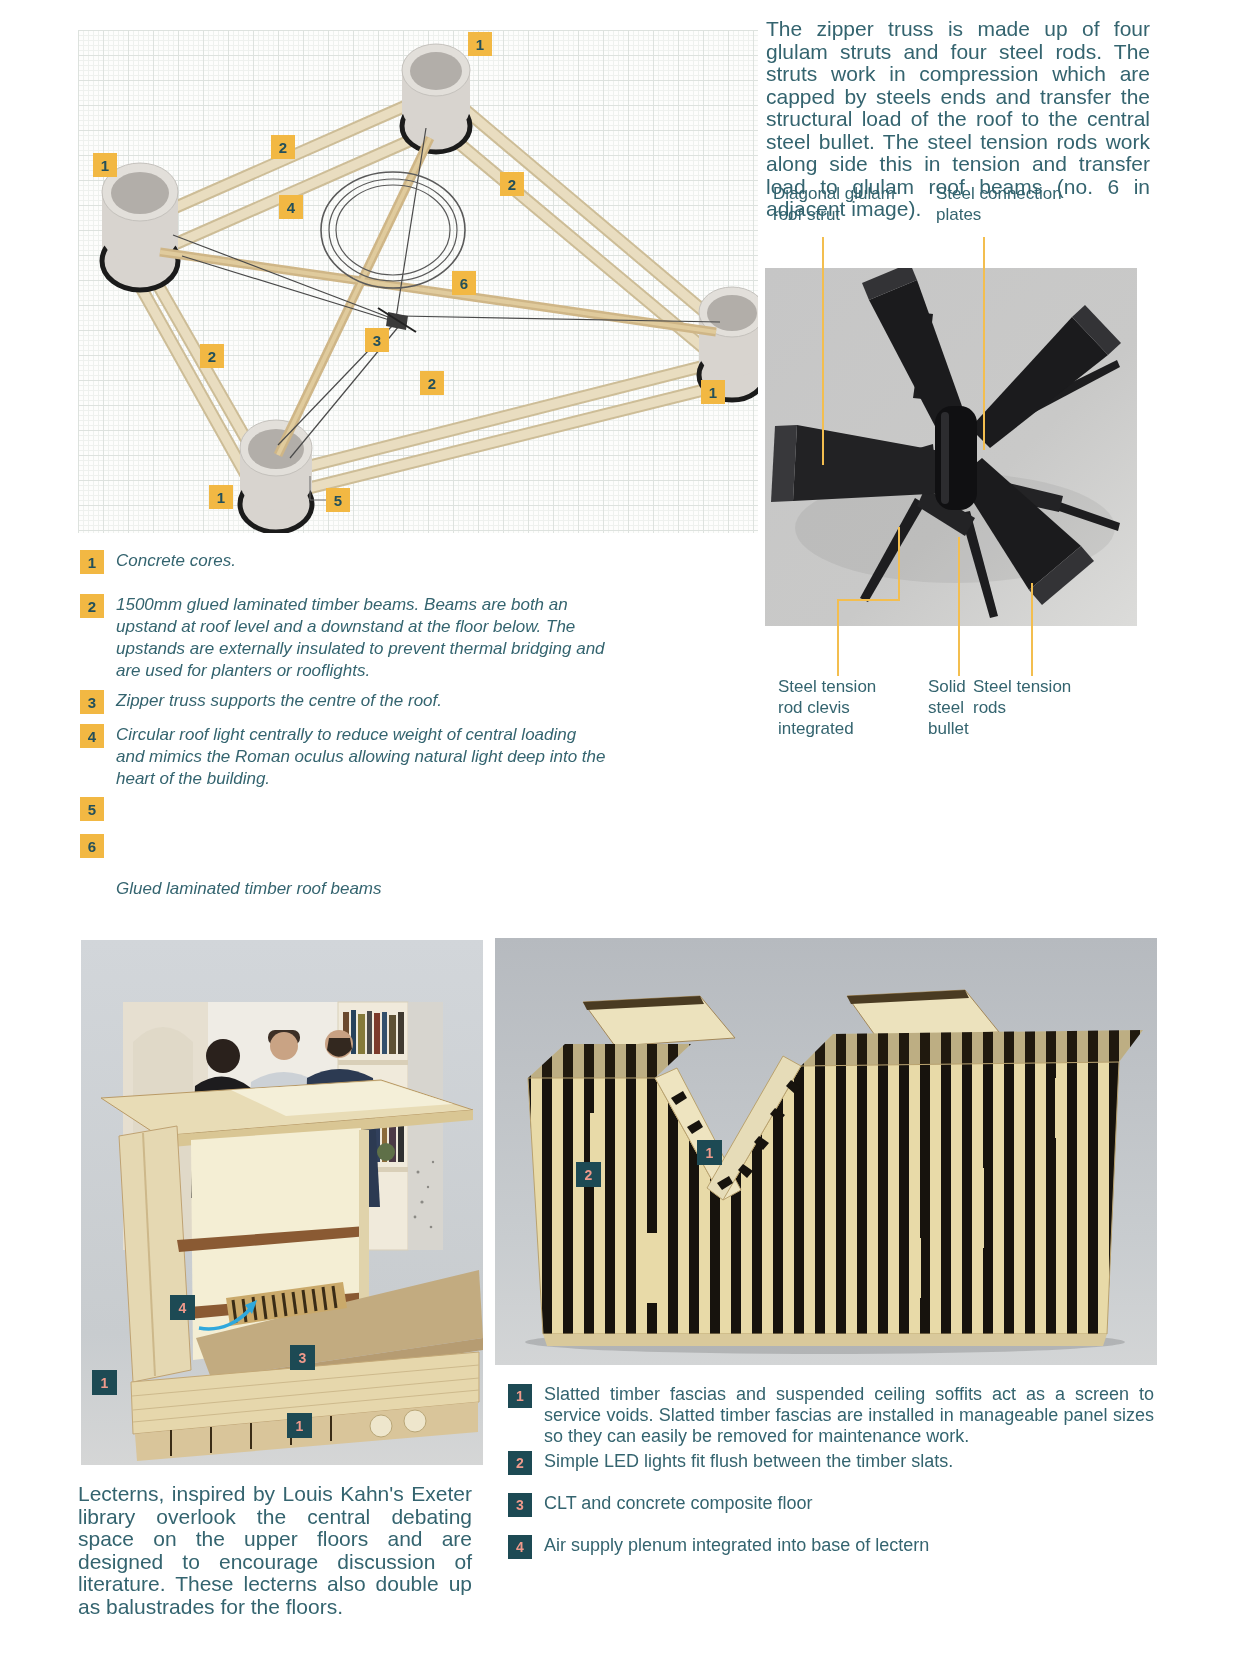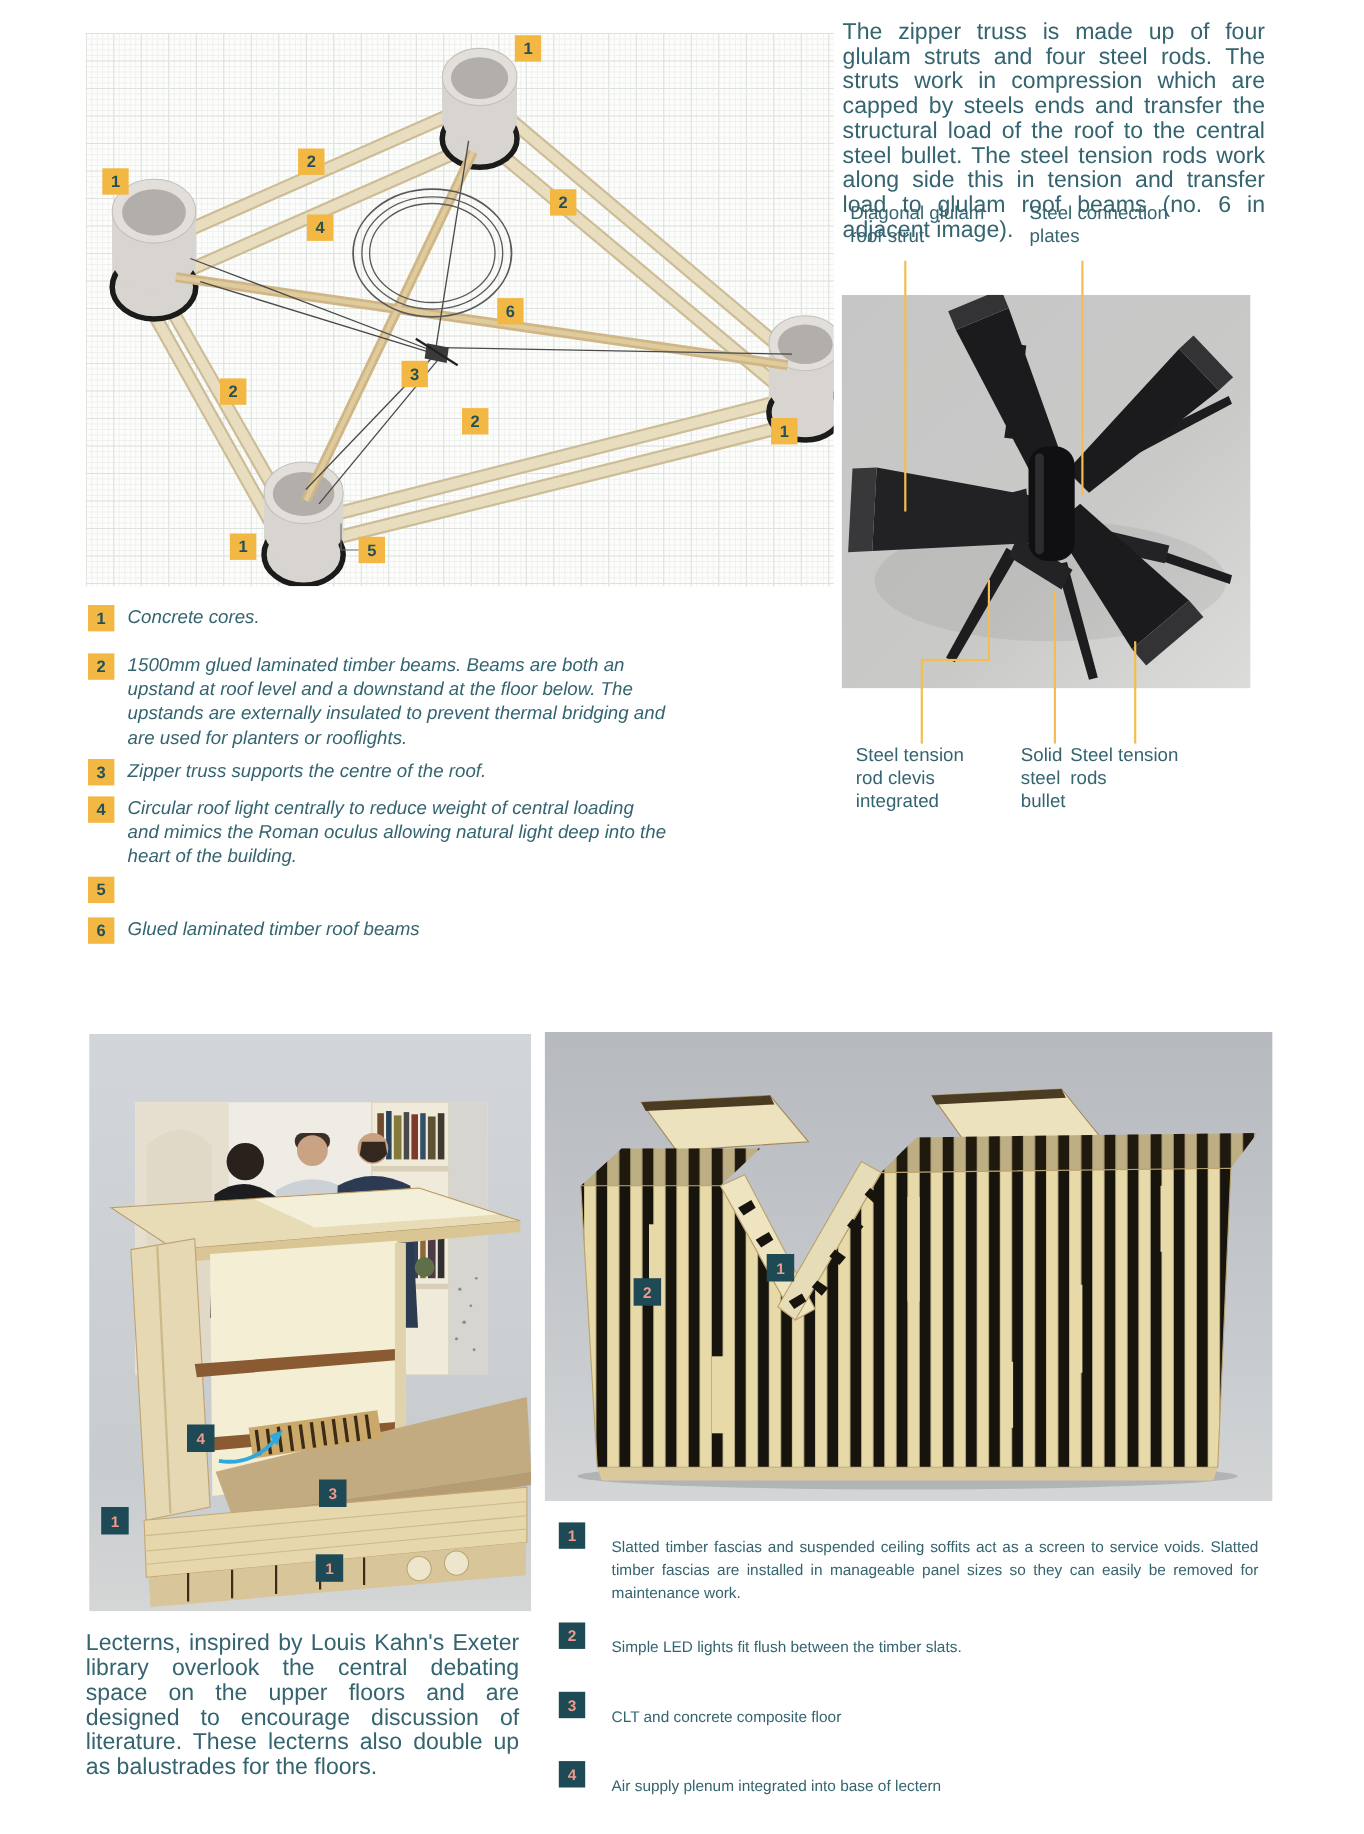--- a/index.html
+++ b/index.html
@@ -26,21 +26,21 @@
   .dbadge{position:absolute;width:24px;height:24px;background:#F2B843;color:#24505A;
     font-weight:bold;font-size:15px;display:flex;align-items:center;justify-content:center;}
   .pbadge{position:absolute;width:25px;height:25px;background:#1D4A54;color:#F09A8C;
     font-weight:bold;font-size:14px;display:flex;align-items:center;justify-content:center;}
   .para{font-size:21px;line-height:22.5px;text-align:justify;margin:0;}
   .lbl{font-size:17px;line-height:21px;margin:0;}
   .leader{position:absolute;background:#F3BE4F;z-index:6;}
   .lrow{display:flex;align-items:flex-start;}
   .lrow .ybadge,.lrow .tbadge{margin-right:12px;margin-top:0px;}
   .ltext{font-size:17px;line-height:22px;margin:0 0 0 0;font-style:italic;}
-  .ltext2{font-size:14px;line-height:21px;margin:12px;}
+  .ltext2{font-size:18px;line-height:21px;margin:0;}
   .photo{overflow:hidden;}
   svg{display:block;}
 </style>
 </head>
 <body>
 
 <div class="page">
 
   <div class="abs diagram photo">
     <svg width="680" height="503" viewBox="0 0 680 503">
@@ -213,21 +213,21 @@
     </div>
     <div class="lrow" style="margin-bottom:7px;">
       <span class="ybadge">4</span>
       <p class="ltext" style="width:490px;">Circular roof light centrally to reduce weight of central loading and mimics the Roman oculus allowing natural light deep into the heart of the building.</p>
     </div>
     <div class="lrow" style="margin-bottom:13px;">
       <span class="ybadge">5</span>
     </div>
     <div class="lrow">
       <span class="ybadge">6</span>
-      <p class="ltext" style="width:490px;">Glued laminated timber roof beams</p>
+      <p class="ltext" style="width:490px;margin-top:44px;">Glued laminated timber roof beams</p>
     </div>
   </div>
 
   <div class="abs photo" style="left:81px;top:940px;width:402px;height:525px;">
     <svg width="402" height="525" viewBox="0 0 402 525">
       <defs>
         <linearGradient id="mbg" x1="0" y1="0" x2="0" y2="1">
           <stop offset="0" stop-color="#d2d6da"></stop>
             <stop offset="0.75" stop-color="#c8cccf"></stop>
             <stop offset="1" stop-color="#d5d6d6"></stop>

